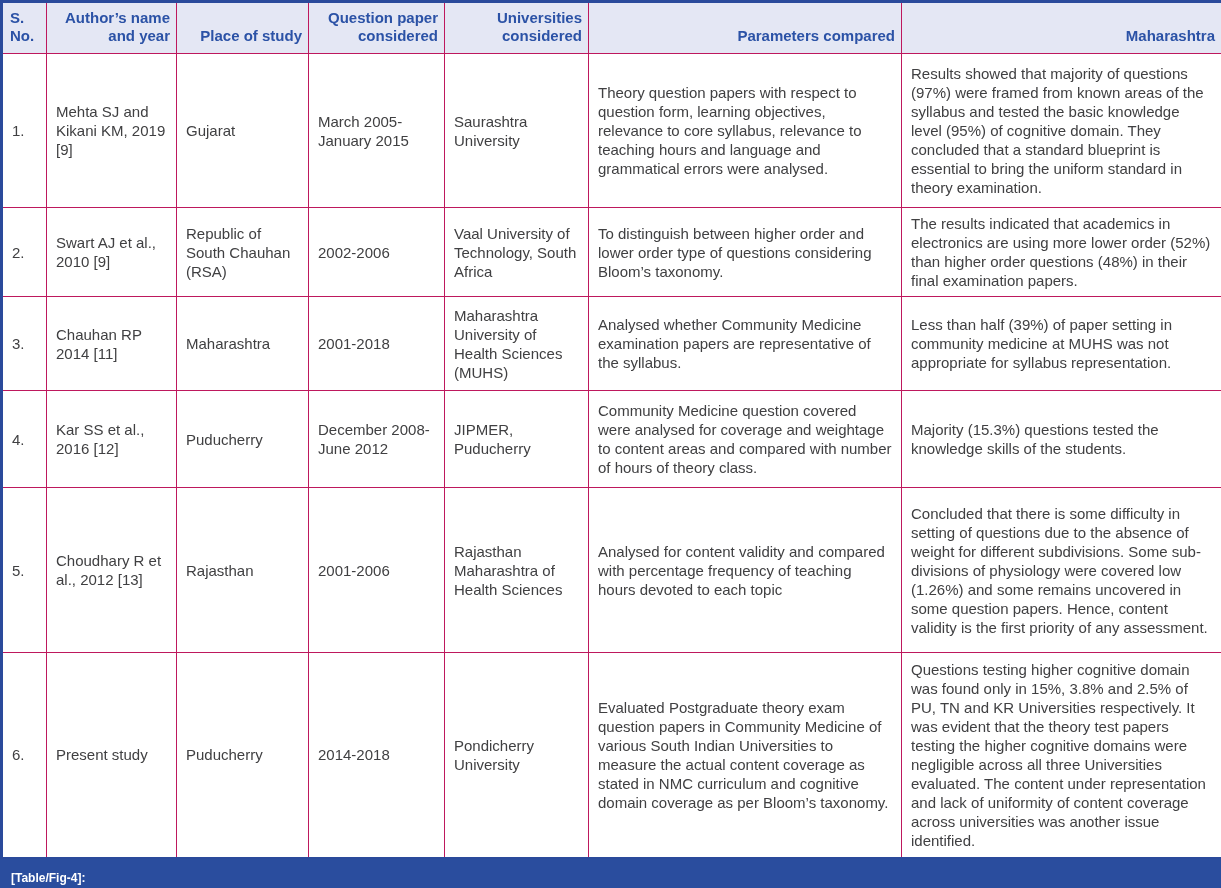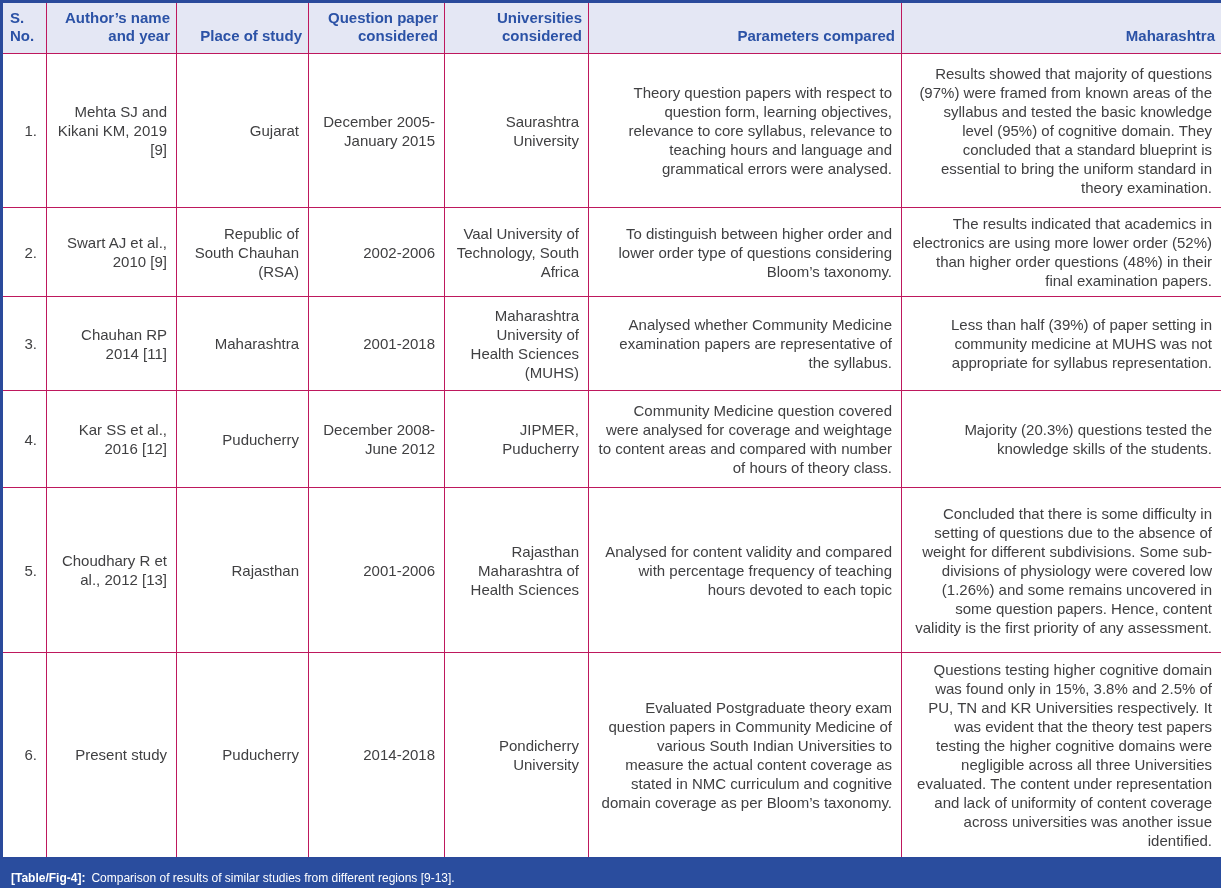--- a/index.html
+++ b/index.html
@@ -33,21 +33,21 @@
     padding:6px 6px 8px 6px;
   }
   table.cmp thead th.c-sno{
     text-align:left;
     padding-left:7px;
   }
   table.cmp tbody td{
     font-size:15px;
     line-height:19px;
     vertical-align:middle;
-    text-align:right;
+    text-align:left;
     padding:6px 9px;
     color:#404042;
   }
   .hrow{height:52px;}
   .r1{height:154px;}
   .r2{height:87px;}
   .r3{height:94px;}
   .r4{height:97px;}
   .r5{height:165px;}
   .r6{height:205px;}
@@ -90,21 +90,21 @@
         <th>Universities considered</th>
         <th>Parameters compared</th>
         <th>Maharashtra</th>
       </tr>
     </thead>
     <tbody>
       <tr class="r1">
         <td>1.</td>
         <td>Mehta SJ and Kikani KM, 2019 [9]</td>
         <td>Gujarat</td>
-        <td>December 2005- January 2015</td>
+        <td>March 2005- January 2015</td>
         <td>Saurashtra University</td>
         <td>Theory question papers with respect to question form, learning objectives, relevance to core syllabus, relevance to teaching hours and language and grammatical errors were analysed.</td>
         <td>Results showed that majority of questions (97%) were framed from known areas of the syllabus and tested the basic knowledge level (95%) of cognitive domain. They concluded that a standard blueprint is essential to bring the uniform standard in theory examination.</td>
       </tr>
       <tr class="r2">
         <td>2.</td>
         <td>Swart AJ et al., 2010 [9]</td>
         <td>Republic of South Chauhan (RSA)</td>
         <td>2002-2006</td>
         <td>Vaal University of Technology, South Africa</td>
@@ -120,21 +120,21 @@
         <td>Analysed whether Community Medicine examination papers are representative of the syllabus.</td>
         <td>Less than half (39%) of paper setting in community medicine at MUHS was not appropriate for syllabus representation.</td>
       </tr>
       <tr class="r4">
         <td>4.</td>
         <td>Kar SS et al., 2016 [12]</td>
         <td>Puducherry</td>
         <td>December 2008- June 2012</td>
         <td>JIPMER, Puducherry</td>
         <td>Community Medicine question covered were analysed for coverage and weightage to content areas and compared with number of hours of theory class.</td>
-        <td>Majority (20.3%) questions tested the knowledge skills of the students.</td>
+        <td>Majority (15.3%) questions tested the knowledge skills of the students.</td>
       </tr>
       <tr class="r5">
         <td>5.</td>
         <td>Choudhary R et al., 2012 [13]</td>
         <td>Rajasthan</td>
         <td>2001-2006</td>
         <td>Rajasthan Maharashtra of Health Sciences</td>
         <td>Analysed for content validity and compared with percentage frequency of teaching hours devoted to each topic</td>
         <td>Concluded that there is some difficulty in setting of questions due to the absence of weight for different subdivisions. Some sub-divisions of physiology were covered low (1.26%) and some remains uncovered in some question papers. Hence, content validity is the first priority of any assessment.</td>
       </tr>
@@ -144,15 +144,14 @@
         <td>Puducherry</td>
         <td>2014-2018</td>
         <td>Pondicherry University</td>
         <td>Evaluated Postgraduate theory exam question papers in Community Medicine of various South Indian Universities to measure the actual content coverage as stated in NMC curriculum and cognitive domain coverage as per Bloom’s taxonomy.</td>
         <td>Questions testing higher cognitive domain was found only in 15%, 3.8% and 2.5% of PU, TN and KR Universities respectively. It was evident that the theory test papers testing the higher cognitive domains were negligible across all three Universities evaluated. The content under representation and lack of uniformity of content coverage across universities was another issue identified.</td>
       </tr>
     </tbody>
   </table>
   <div class="caption">
     <span class="cap-label">[Table/Fig-4]:</span>
-    <span class="cap-text">Comparison of results of similar studies from different regions [9-13].</span>
   </div>
 </div>
 
 </body></html>

